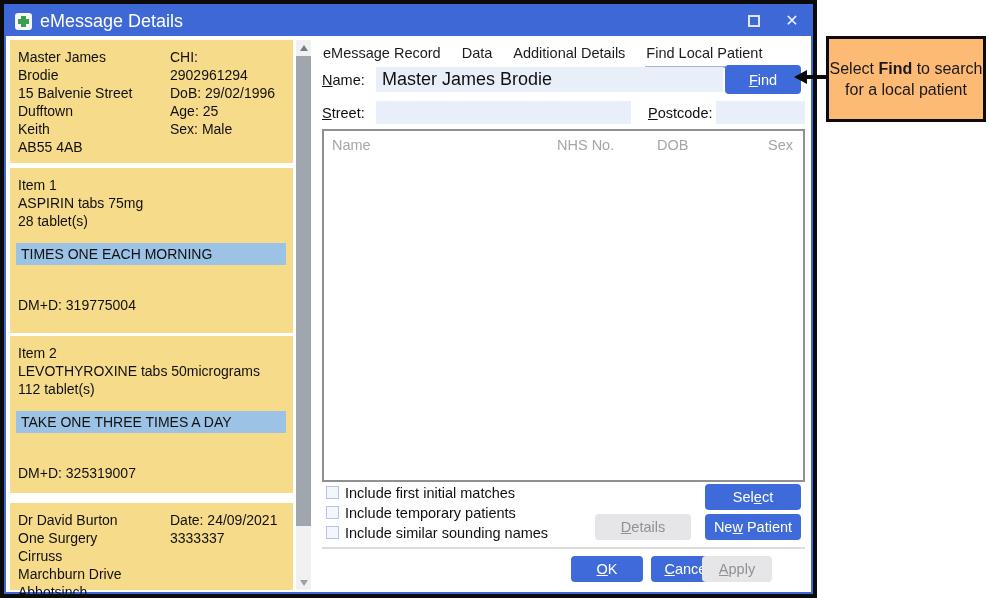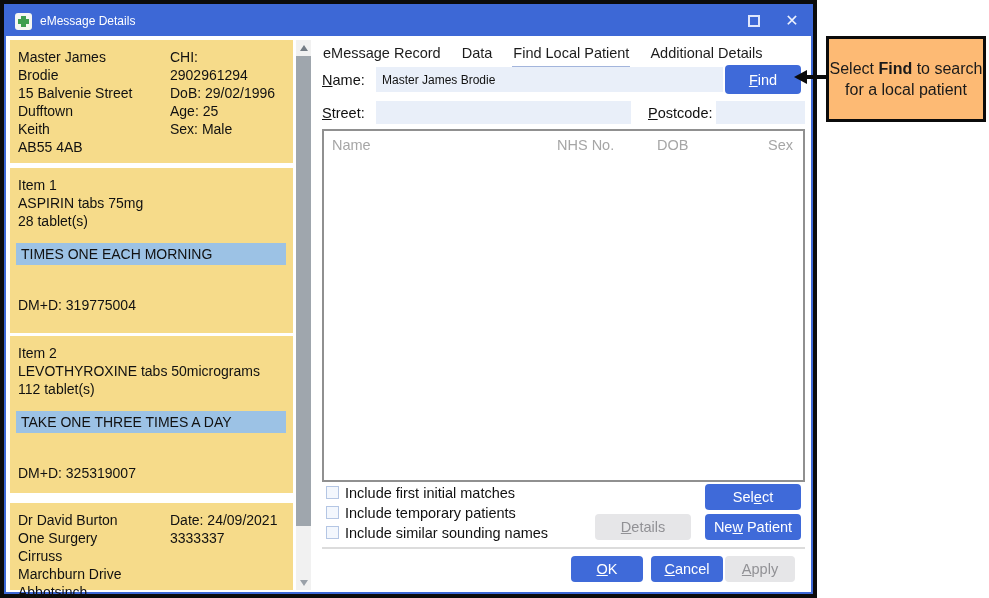--- a/index.html
+++ b/index.html
@@ -11,21 +11,21 @@
   .dialog { position:absolute; left:0; top:0; width:817px; height:598px;
             border:4px solid #0b0b0b; background:#fff;
             box-shadow: inset 0 0 0 2px #3d68d6; }
 
   .titlebar { position:absolute; left:2px; top:2px; width:805px; height:30px;
               background:#3d68d6; display:flex; align-items:center; color:#fff; }
   .app-icon { width:17px; height:17px; background:#f5f7f2; border-radius:3px; margin-left:9px;
               position:relative; flex:0 0 auto; }
   .app-icon::before { content:""; position:absolute; left:6px; top:3px; width:5px; height:11px; background:#3e9e4f; }
   .app-icon::after  { content:""; position:absolute; left:3px; top:6px; width:11px; height:5px; background:#3e9e4f; }
-  .title-text { font-size:12px; margin-left:8px; flex:1 1 auto; white-space:nowrap; }
+  .title-text { font-size:18px; margin-left:8px; flex:1 1 auto; white-space:nowrap; }
   .win-btn { width:38px; height:30px; display:flex; align-items:center; justify-content:center; cursor:default; }
   .max-glyph { width:12px; height:12px; border:2px solid #dfe6fb; }
   .close-glyph { font-size:16px; color:#eef2fe; line-height:1; }
 
   
   .left-panel { position:absolute; left:6px; top:36px; width:308px; height:550px; background:#fff; }
   .ysec { position:absolute; left:0; width:283px; background:#f6db8a; color:#111;
           font-size:14px; line-height:18px; padding:8px 6px 6px 8px; }
   .sec-patient { top:0; height:123px; }
   .sec-item1 { top:128px; height:165px; }
@@ -42,21 +42,21 @@
   .tri-down { width:0; height:0; border-left:4px solid transparent; border-right:4px solid transparent; border-top:6px solid #9aa1a9; }
   .scroll-thumb { position:absolute; left:0; top:16px; width:15px; height:470px; background:#9fa6ad; }
 
   
   .tabs { position:absolute; left:318px; top:38px; display:flex; gap:19px; font-size:14.5px; color:#1c1c1c; }
   .tab { padding:3px 1px 5px 1px; white-space:nowrap; cursor:default; }
   .tab.active { border-bottom:2px solid #a3b5dc; }
 
   .field-label { position:absolute; font-size:14.5px; color:#111; white-space:nowrap;text-align:right; }
   .text-input { position:absolute; background:#e9eff9; border:none; outline:none;
-                font-family:"Liberation Sans", sans-serif; font-size:12px; color:#111; padding:0 6px; }
+                font-family:"Liberation Sans", sans-serif; font-size:18px; color:#111; padding:0 6px; }
 
   .btn { position:absolute; background:#3f6ad9; color:#fff; border:none; border-radius:4px;
          font-family:"Liberation Sans", sans-serif; font-size:14.5px; text-align:center; cursor:default; }
   .btn.disabled { background:#e6e6e8; color:#919195; }
 
   .results-table { position:absolute; left:318px; top:125px; width:483px; height:353px;
                    border:2px solid #909090; background:#fff; }
   .rt-header { position:relative; height:24px; color:#a6a6a6; font-size:14.5px; }
   .rt-col { position:absolute; top:6px; white-space:nowrap; }
 
@@ -152,22 +152,22 @@
       </div>
       <div class="scroll-thumb"></div>
       <div class="scroll-arrow" style="bottom:0;">
         <span class="tri-down"></span>
       </div>
     </div>
 
     <div class="tabs">
       <span class="tab">eMessage Record</span>
       <span class="tab">Data</span>
+      <span class="tab">Additional Details</span>
       <span class="tab active">Find Local Patient</span>
-      <span class="tab">Additional Details</span>
     </div>
 
     <span class="field-label" style="left:318px; top:68px;"><u>N</u>ame:</span>
     <input class="text-input" style="left: 372px; top: 63px; width: 347px; height: 25px;" value="Master James Brodie">
     <button class="btn" style="left:721px; top:61px; width:76px; height:29px;"><u>F</u>ind</button>
 
     <span class="field-label" style="left:318px; top:101px;"><u>S</u>treet:</span>
     <input class="text-input" style="left: 372px; top: 97px; width: 255px; height: 23px;" value="">
     <span class="field-label" style="left:644px; top:101px;"><u>P</u>ostcode:</span>
     <input class="text-input" style="left: 712px; top: 97px; width: 89px; height: 23px;" value="">
@@ -195,21 +195,21 @@
     </div>
 
     <button class="btn" style="left:701px; top:480px; width:96px; height:26px;">Sel<u>e</u>ct</button>
     <button class="btn disabled" style="left:591px; top:510px; width:96px; height:26px;"><u>D</u>etails</button>
     <button class="btn" style="left:701px; top:510px; width:96px; height:26px;">Ne<u>w</u> Patient</button>
 
     <div class="divider"></div>
 
     <button class="btn" style="left:567px; top:552px; width:72px; height:26px;"><u>O</u>K</button>
     <button class="btn" style="left:647px; top:552px; width:72px; height:26px;"><u>C</u>ancel</button>
-    <button class="btn disabled" style="left:721px; top:552px; width:70px; height:26px;"><u>A</u>pply</button>
+    <button class="btn disabled" style="left:698px; top:552px; width:70px; height:26px;"><u>A</u>pply</button>
   </div>
 
   <div class="arrow-line"></div>
   <div class="arrow-head"></div>
   <div class="callout">
     <span><span>Select </span><b>Find</b><span> to search for a local patient</span></span>
   </div>
 
 </div>
 

